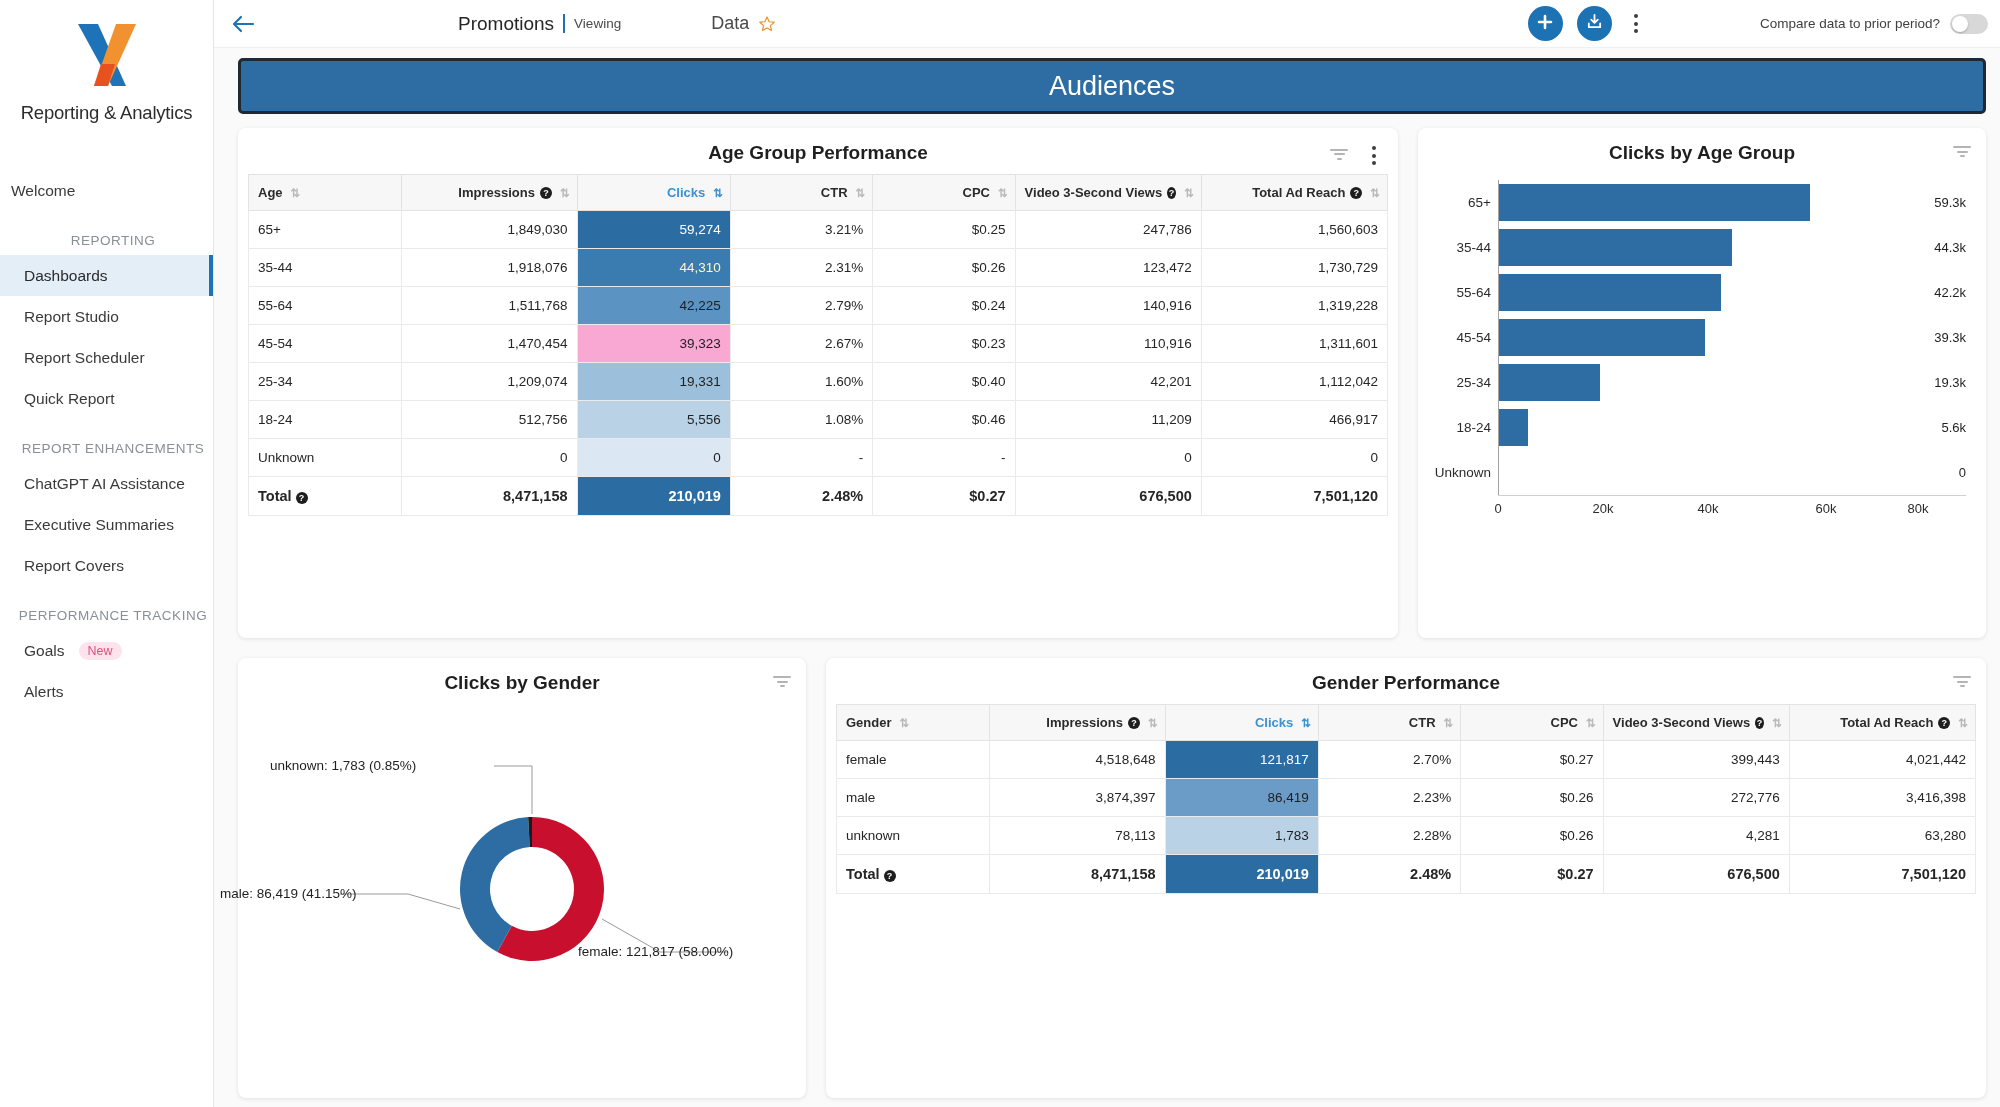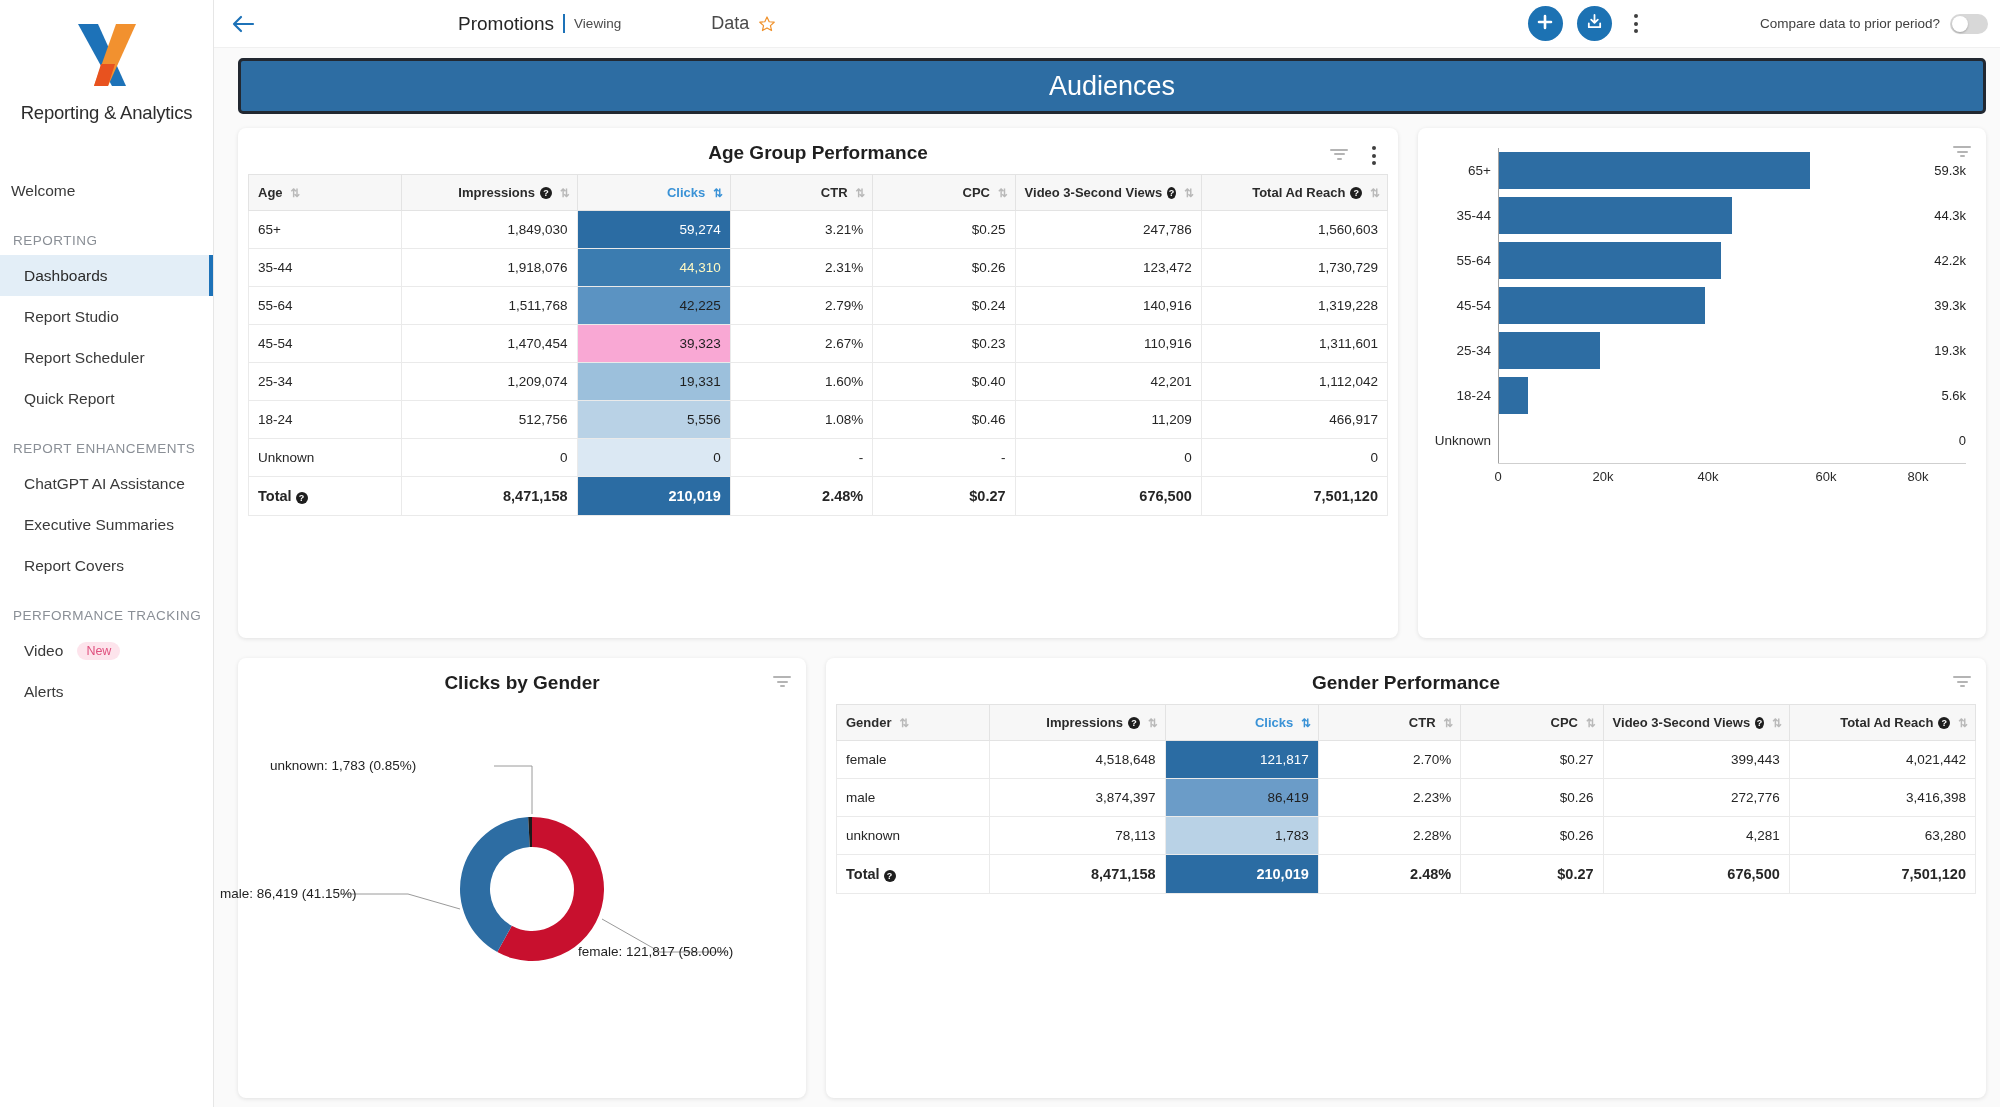--- a/index.html
+++ b/index.html
@@ -18,21 +18,21 @@
     border-right: 1px solid #e6e6e6;
     padding-top: 10px;
     position: relative;
   }
   .logo-wrap { display: flex; flex-direction: column; align-items: center; padding: 6px 0 8px 0; }
   .logo-mark { width: 86px; height: 78px; }
   .brand-title {
     font-size: 18.5px; color: #2d2d2d; font-weight: 400;
     margin-top: 8px; letter-spacing: -0.2px; text-align: center;
   }
-  .nav { margin-top: 38px; }
+  .nav { margin-top: 38px; text-align: center; }
   .nav-item {
     height: 41px; display: flex; align-items: center;
     padding-left: 11px; font-size: 15.5px; color: #3a3a3a;
     cursor: pointer; position: relative;
   }
   .nav-item.top-level { padding-left: 11px; }
   .nav-item.sub { padding-left: 24px; }
   .nav-item.active {
     background: #e3eef7;
     color: #2b2b2b;
@@ -188,21 +188,21 @@
       </div>
       <div class="nav-item sub">
         <span>Executive Summaries</span>
       </div>
       <div class="nav-item sub">
         <span>Report Covers</span>
       </div>
 
       <div class="nav-section">PERFORMANCE TRACKING</div>
       <div class="nav-item sub">
-        <span>Video</span>
+        <span>Goals</span>
         <span class="badge-new">New</span>
       </div>
       <div class="nav-item sub">
         <span>Alerts</span>
       </div>
     </nav>
   </aside>
 
   <div class="main">
 
@@ -411,20 +411,21 @@
                 <td class="num">2.48%</td>
                 <td class="num">$0.27</td>
                 <td class="num">676,500</td>
                 <td class="num">7,501,120</td>
               </tr>
             </tbody>
           </table>
         </section>
 
         <section class="card" style="width:568px;height:510px">
+          <div class="card-title">Clicks by Age Group</div>
           <div class="card-tools">
             <span class="filter-icon">
                 <i></i>
                 <i></i>
                 <i></i>
               </span>
           </div>
           <div class="bar-chart" id="bar-chart">
               <div class="bc-row">
                 <div class="bc-label">65+</div>

